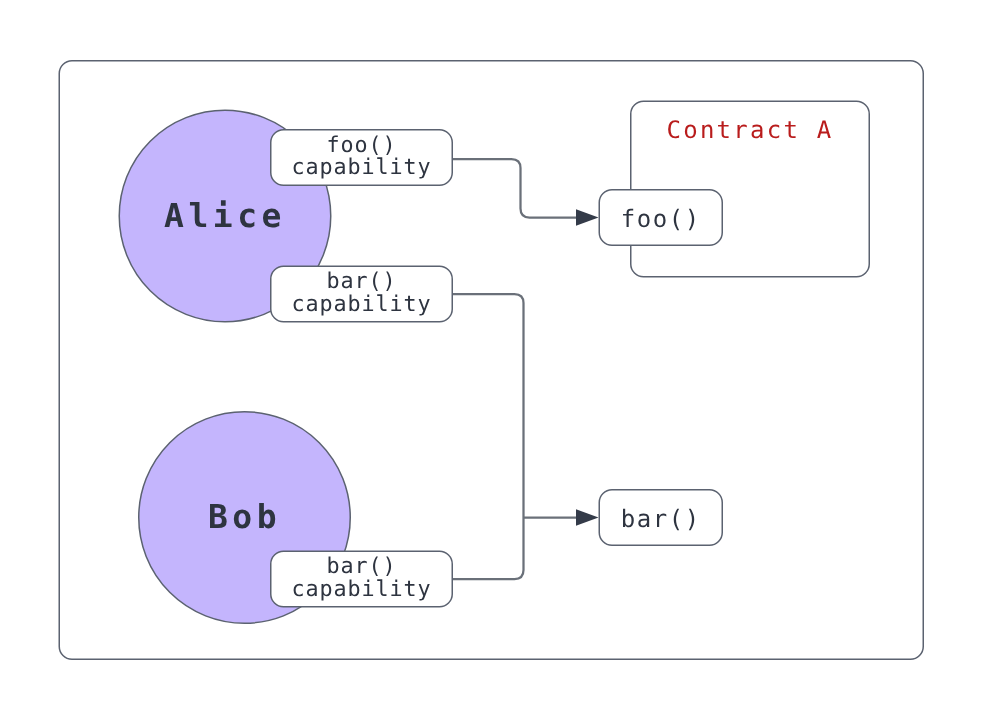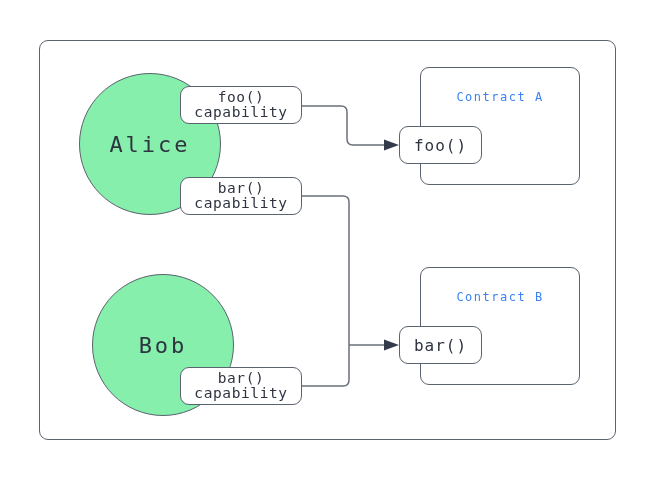--- a/index.html
+++ b/index.html
@@ -28,25 +28,26 @@
   .connector-layer {
     position: absolute;
     left: 0; top: 0;
     width: 655px; height: 480px;
   }
   .actor-circle {
     position: absolute;
     width: 142px; height: 142px;
     border: 1.5px solid #5b6270;
     border-radius: 50%;
-    background: #86efac;
+    background: #c4b5fd;
     box-sizing: border-box;
     display: flex;
     align-items: center;
     justify-content: center;
+    font-weight: bold;
   }
   .actor-circle.alice { left: 79px; top: 73px; }
   .actor-circle.bob   { left: 92px; top: 274px; }
   .actor-label {
     font-size: 22px;
     letter-spacing: 3px;
     color: #2e3440;
     white-space: nowrap;
   }
   .cap-pill {
@@ -74,25 +75,25 @@
     position: absolute;
     width: 160px; height: 118px;
     border: 1.5px solid #5b6270;
     border-radius: 9px;
     background: #ffffff;
     box-sizing: border-box;
   }
   .contract-box.a { left: 420px; top: 67px; }
   .contract-box.b { left: 420px; top: 267px; }
   .contract-title {
-    margin-top: 22px;
+    margin-top: 9px;
     text-align: center;
-    font-size: 12px;
+    font-size: 16px;
     letter-spacing: 1.5px;
-    color: #3b82f6;
+    color: #b91c1c;
     white-space: nowrap;
   }
   .fn-pill {
     position: absolute;
     width: 83px; height: 38px;
     border: 1.5px solid #5b6270;
     border-radius: 9px;
     background: #ffffff;
     box-sizing: border-box;
     display: flex;
@@ -148,20 +149,17 @@
     <div class="cap-line">capability</div>
   </div>
 
   <div class="contract-box a">
     <div class="contract-title">Contract A</div>
   </div>
   <div class="fn-pill foo">
     <span class="fn-label">foo()</span>
   </div>
 
-  <div class="contract-box b">
-    <div class="contract-title">Contract B</div>
-  </div>
   <div class="fn-pill bar">
     <span class="fn-label">bar()</span>
   </div>
 
 </div>
 
 </body></html>

